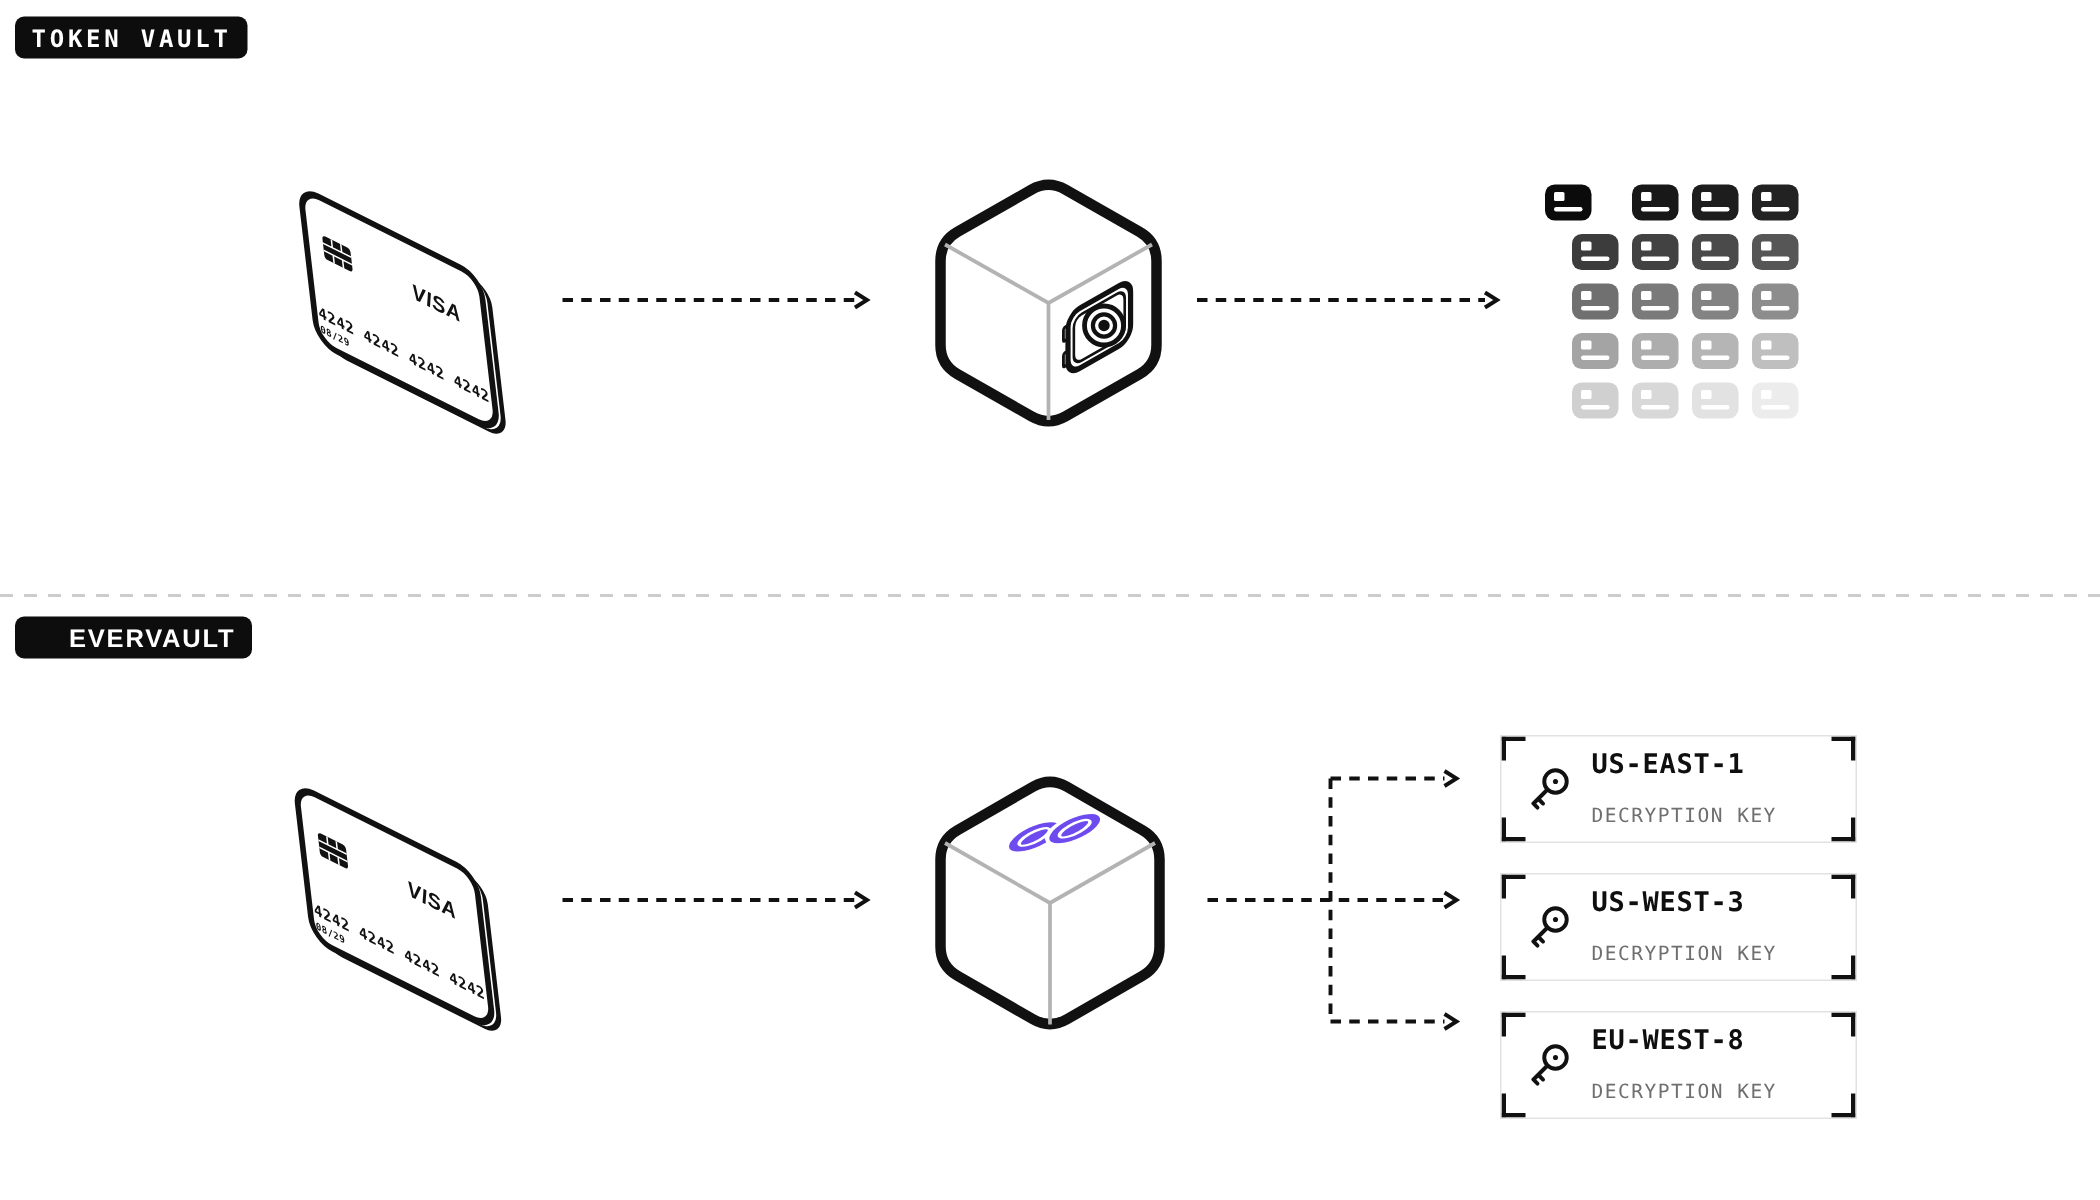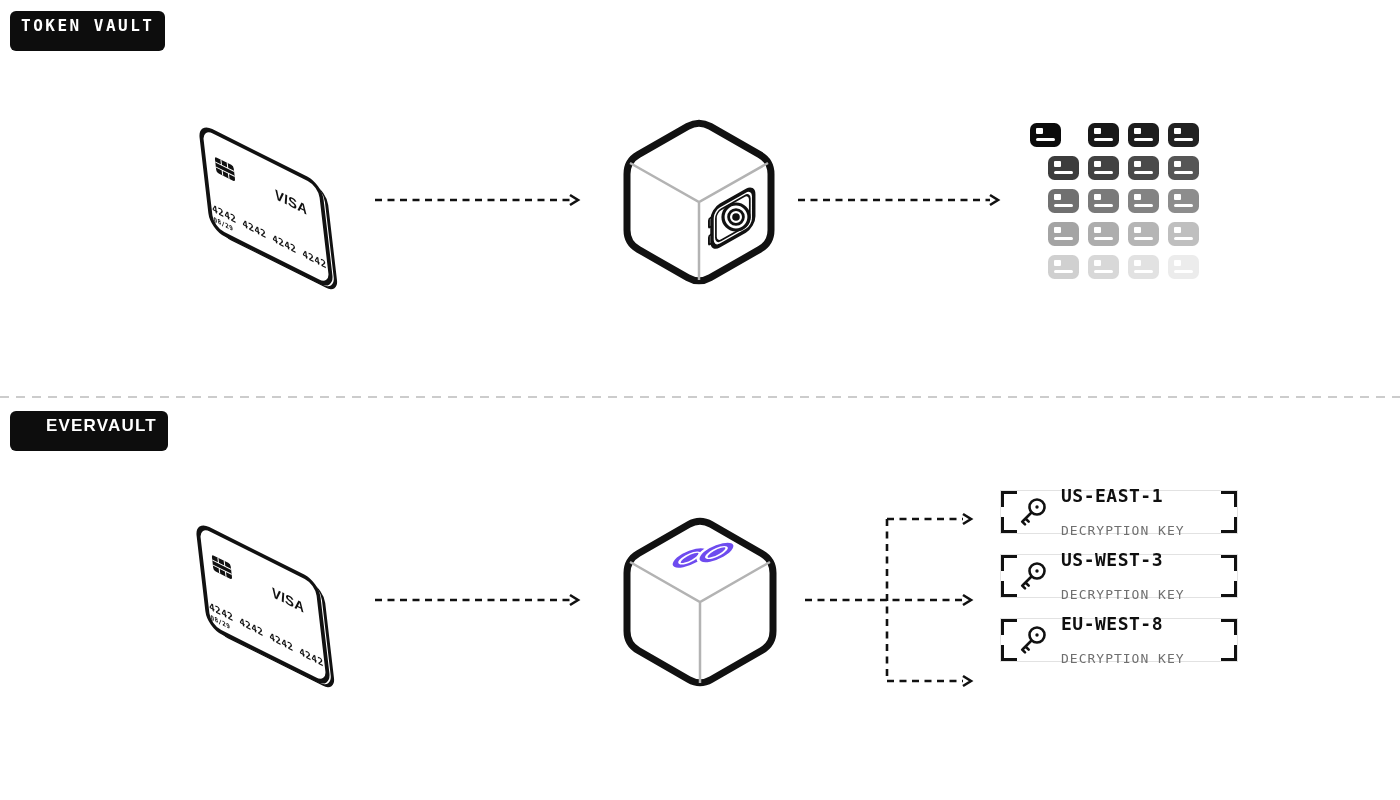--- a/index.html
+++ b/index.html
@@ -2,21 +2,21 @@
 <html style="--ink: #111111; --badge-bg: #0d0d0d; --accent-purple: #6e4bef; --muted-text: #6f6f6f; --divider: #cccccc; --cube-edge-gray: #b3b3b3; --box-border: #e2e2e2;"><head>
 <meta charset="utf-8">
 <style>
   html,body{margin:0;padding:0;background:#fff;}
   body{width:1400px;height:800px;position:relative;overflow:hidden;
        font-family:"DejaVu Sans Mono",monospace;color:var(--ink,#111);}
 
   .abs{position:absolute;}
 
   
-  .badge{position:absolute;background:var(--badge-bg,#0d0d0d);color:#fff;height:40px;
+  .badge{position:absolute;background:var(--badge-bg,#0d0d0d);color:#fff;height:28px;
          line-height:29px;border-radius:6px;padding:0 11px;white-space:nowrap;}
   .badge-mono{font-family:"DejaVu Sans Mono",monospace;font-weight:700;font-size:16px;
               letter-spacing:2.5px;left:10px;top:11px;}
   .badge-sans{font-family:"Liberation Sans",sans-serif;font-weight:700;font-size:17px;
               letter-spacing:1.2px;left:10px;top:411px;padding-left:36px;}
 
   
   .divider{position:absolute;left:0;top:396px;width:1400px;height:2px;
            background:repeating-linear-gradient(90deg,var(--divider,#ccc) 0 9px,transparent 9px 16px);}
 
@@ -37,21 +37,21 @@
   .token-row-first{padding-left:0;}
   .token-row-first .token:first-child{margin-right:18px;}
   .token{width:31px;height:24px;border-radius:6.5px;position:relative;background:#999;}
   .token::before{content:"";position:absolute;left:6px;top:5px;width:7px;height:5.5px;
                  background:#fff;border-radius:1px;}
   .token::after{content:"";position:absolute;left:6px;top:14.5px;width:19px;height:3.6px;
                 background:#fff;border-radius:2px;}
 
   
   .regions{position:absolute;left:1000px;top:490px;}
-  .region-box{width:238px;height:44px;margin-bottom:20px;box-sizing:border-box;
+  .region-box{width:238px;height:72px;margin-bottom:20px;box-sizing:border-box;
     position:relative;display:flex;align-items:center;gap:13px;padding-left:17px;
     border:1px solid var(--box-border,#e2e2e2);
     background:
       linear-gradient(#111,#111) left top/16px 3px no-repeat,
       linear-gradient(#111,#111) left top/3px 16px no-repeat,
       linear-gradient(#111,#111) right top/16px 3px no-repeat,
       linear-gradient(#111,#111) right top/3px 16px no-repeat,
       linear-gradient(#111,#111) left bottom/16px 3px no-repeat,
       linear-gradient(#111,#111) left bottom/3px 16px no-repeat,
       linear-gradient(#111,#111) right bottom/16px 3px no-repeat,

